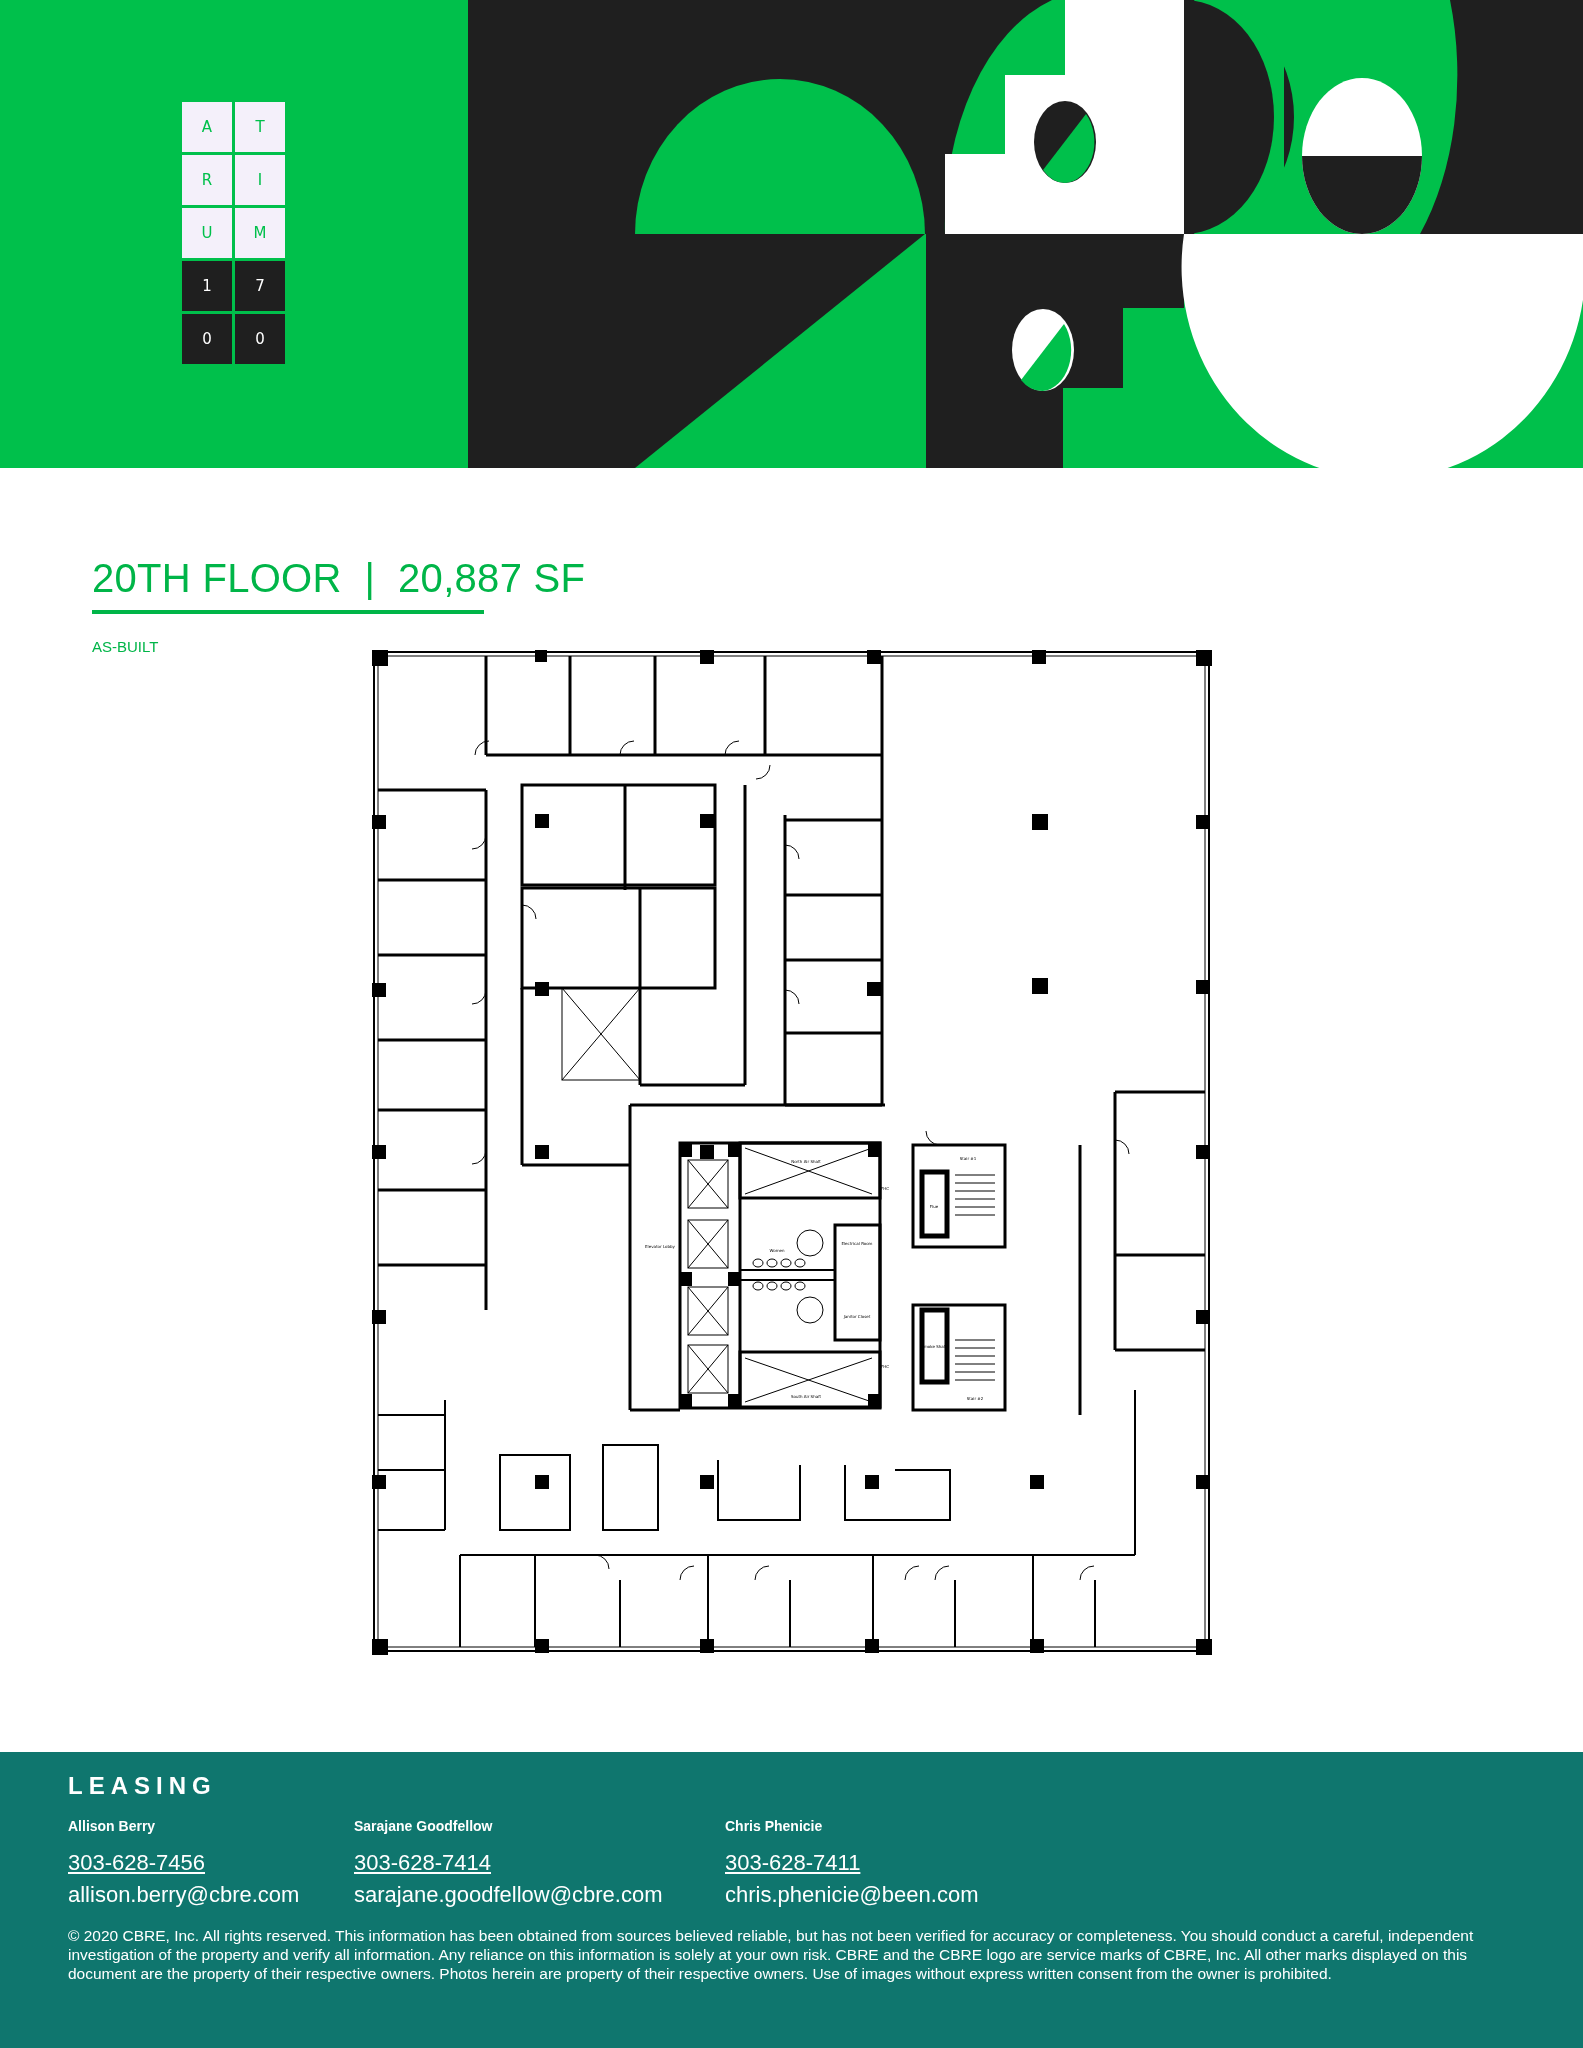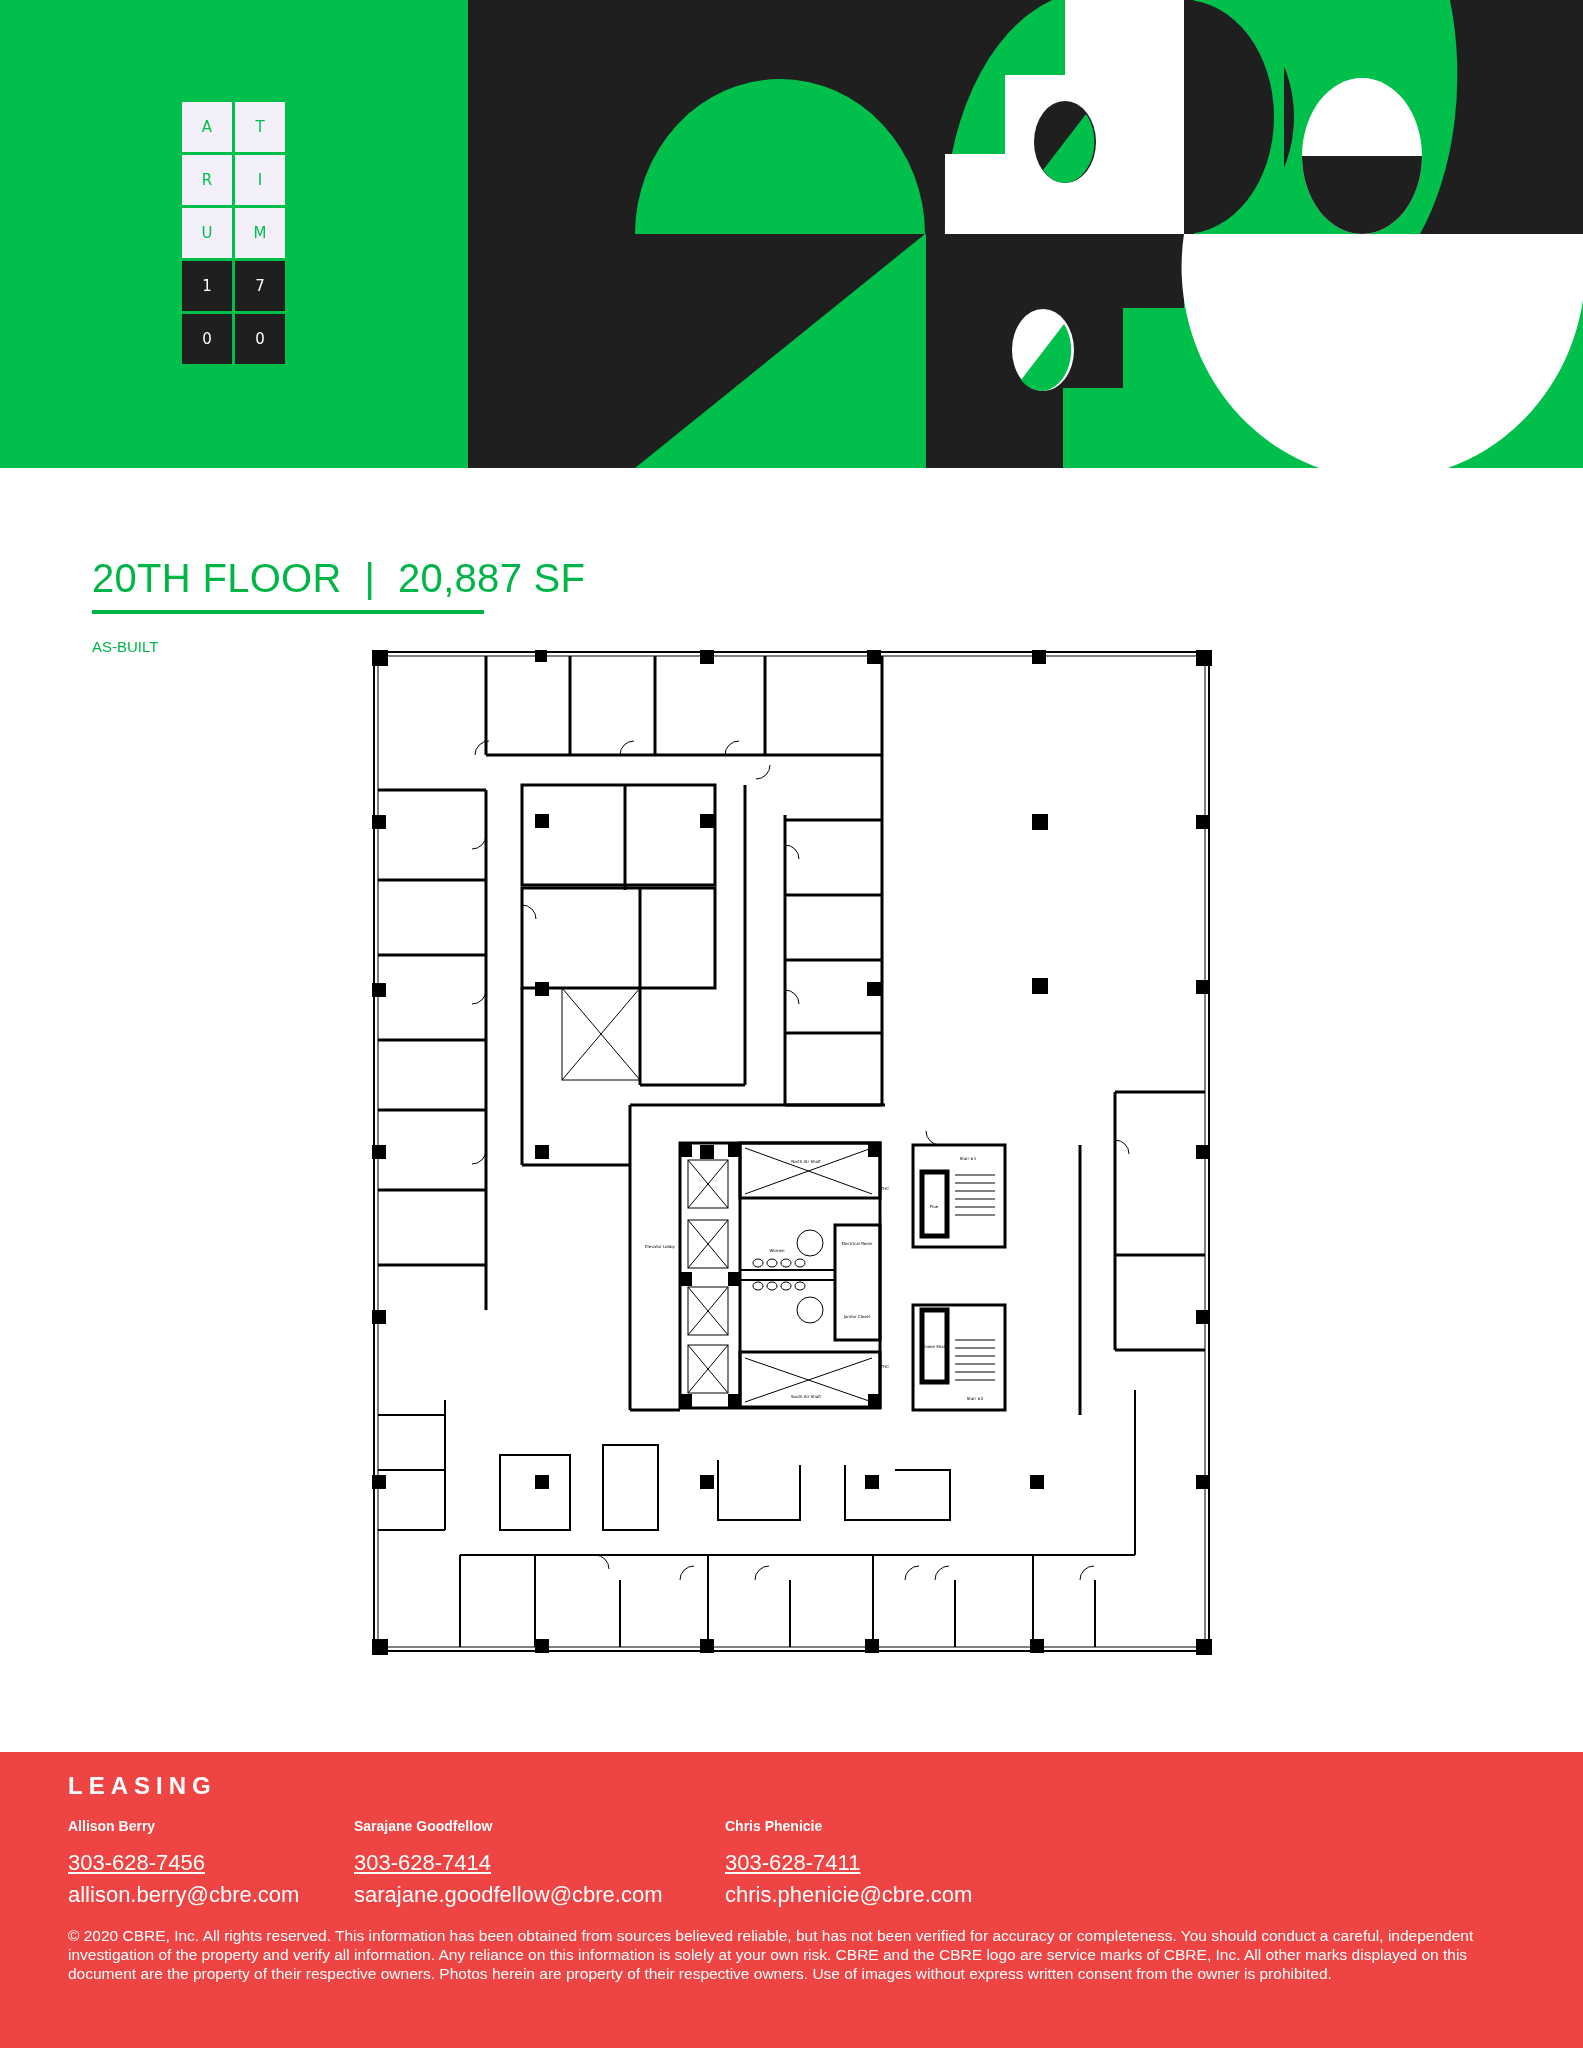--- a/index.html
+++ b/index.html
@@ -16,21 +16,21 @@
   .logo-cell.light { background: #f4f0fa; color: #00c04b; }
   .logo-cell.dark { background: #1f1f1f; color: #ffffff; }
 
   .floor-title { position: absolute; left: 92px; top: 556px; font-size: 40px; color: #00b548;
     letter-spacing: 0.3px; font-family: "Liberation Sans", sans-serif; }
   .title-rule { position: absolute; left: 92px; top: 610px; width: 392px; height: 4px; background: #00b548; }
   .plan-label { position: absolute; left: 92px; top: 638px; font-size: 15px; color: #00b548; }
 
   .floorplan { position: absolute; left: 368px; top: 644px; }
 
-  .footer { position: absolute; left: 0; top: 1752px; width: 1583px; height: 296px; background: #ef4444; color: #ffffff; }
+  .footer { position: absolute; left: 0; top: 1752px; width: 1583px; height: 296px; background: #0f766e; color: #ffffff; }
   .leasing-title { position: absolute; left: 68px; top: 20px; font-size: 24px; font-weight: bold; letter-spacing: 6px; }
   .contact { position: absolute; top: 66px; }
   .contact .name { font-size: 14px; font-weight: bold; height: 32px; }
   .contact .phone, .contact .email { font-size: 22px; height: 32px; }
   .contact .phone { margin-top: 0px; text-decoration: underline; }
   .logos { position: absolute; left: 1360px; top: 24px; width: 150px; text-align: center; }
   .cbre-logo { font-size: 40px; font-weight: bold; letter-spacing: -1px; line-height: 44px; }
   .beacon { margin-top: 14px; font-size: 26px; font-weight: bold; line-height: 28px; }
   .beacon-sub { font-size: 10px; letter-spacing: 1.5px; line-height: 14px; }
   .beacon-rule { height: 1px; background: #ffffff; margin: 3px 4px; }
@@ -330,18 +330,18 @@
     <div class="email">allison.berry@cbre.com</div>
   </div>
   <div class="contact" style="left: 354px;">
     <div class="name">Sarajane Goodfellow</div>
     <div class="phone">303-628-7414</div>
     <div class="email">sarajane.goodfellow@cbre.com</div>
   </div>
   <div class="contact" style="left: 725px;">
     <div class="name">Chris Phenicie</div>
     <div class="phone">303-628-7411</div>
-    <div class="email">chris.phenicie@cbre.com</div>
+    <div class="email">chris.phenicie@been.com</div>
   </div>
 
 
   <div class="disclaimer">© 2020 CBRE, Inc. All rights reserved. This information has been obtained from sources believed reliable, but has not been verified for accuracy or completeness. You should conduct a careful, independent investigation of the property and verify all information. Any reliance on this information is solely at your own risk. CBRE and the CBRE logo are service marks of CBRE, Inc. All other marks  displayed on this document are the property of their respective owners. Photos herein are property of their respective owners. Use of images without express written consent from the owner is prohibited.</div>
 </div>
 
 </body></html>

